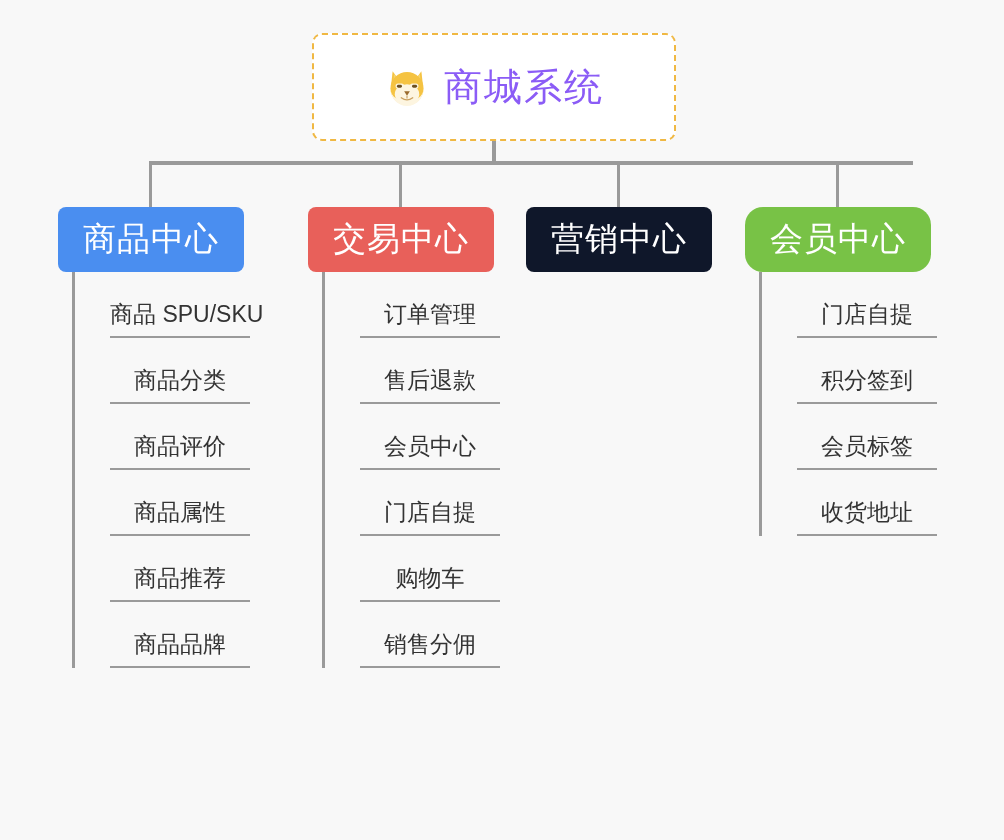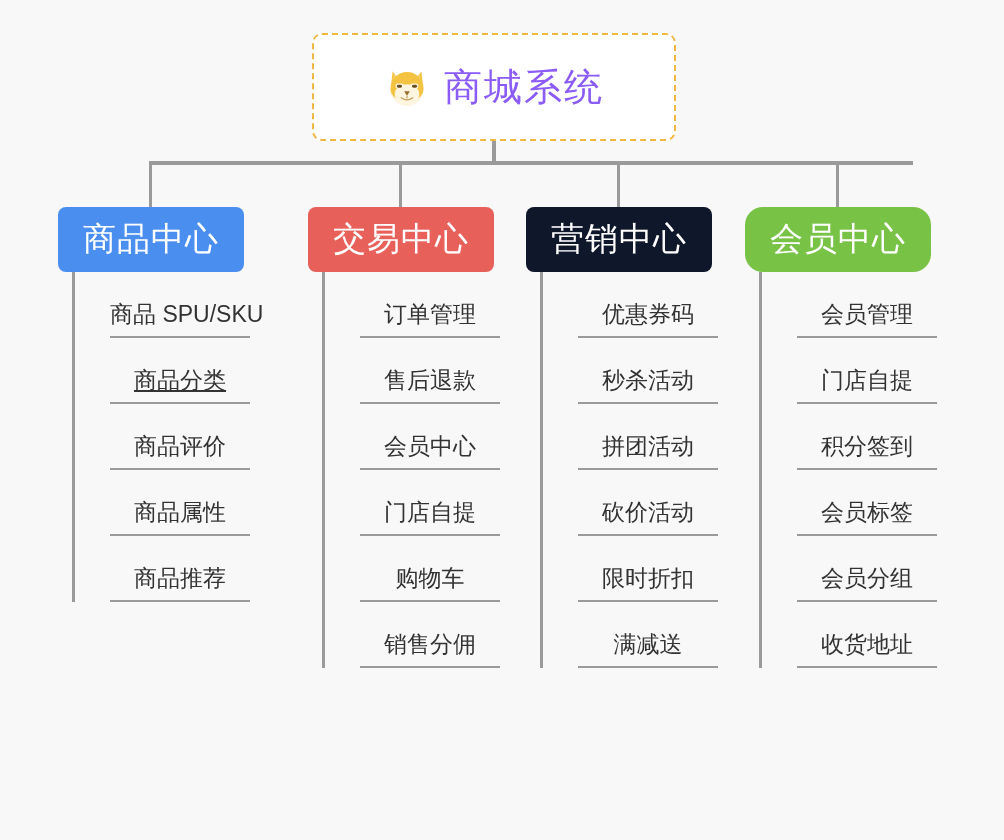--- a/index.html
+++ b/index.html
@@ -160,30 +160,33 @@
 
   <div class="column c0">
     <div class="cat-header" style="background: rgb(74, 142, 240);">
       <span>商品中心</span>
     </div>
     <div class="leaf-list" style="border-left-color: rgb(154, 154, 154);">
       <div class="leaf-item">
           <span class="leaf-label" style="border-bottom-color: rgb(154, 154, 154);">商品 SPU/SKU</span>
         </div>
       <div class="leaf-item">
-          <span class="leaf-label" style="border-bottom-color: rgb(154, 154, 154); text-decoration: underline;">商品分类</span>
+          <span class="leaf-label" style="border-bottom-color: rgb(154, 154, 154);">商品分类</span>
         </div>
       <div class="leaf-item">
           <span class="leaf-label" style="border-bottom-color: rgb(154, 154, 154);">商品评价</span>
         </div>
       <div class="leaf-item">
           <span class="leaf-label" style="border-bottom-color: rgb(154, 154, 154);">商品属性</span>
         </div>
       <div class="leaf-item">
           <span class="leaf-label" style="border-bottom-color: rgb(154, 154, 154);">商品推荐</span>
+        </div>
+      <div class="leaf-item">
+          <span class="leaf-label" style="border-bottom-color: rgb(154, 154, 154);">商品品牌</span>
         </div>
     </div>
   </div>
 
   <div class="column c1">
     <div class="cat-header" style="background: rgb(232, 96, 90);">
       <span>交易中心</span>
     </div>
     <div class="leaf-list" style="border-left-color: rgb(154, 154, 154);">
       <div class="leaf-item">
@@ -204,61 +207,35 @@
       <div class="leaf-item">
           <span class="leaf-label" style="border-bottom-color: rgb(154, 154, 154);">销售分佣</span>
         </div>
     </div>
   </div>
 
   <div class="column c2">
     <div class="cat-header" style="background: #0f172a;">
       <span>营销中心</span>
     </div>
-    <div class="leaf-list" style="border-left-color: rgb(154, 154, 154);">
-      <div class="leaf-item">
-          <span class="leaf-label" style="border-bottom-color: rgb(154, 154, 154);">优惠券码</span>
-        </div>
-      <div class="leaf-item">
-          <span class="leaf-label" style="border-bottom-color: rgb(154, 154, 154);">秒杀活动</span>
-        </div>
-      <div class="leaf-item">
-          <span class="leaf-label" style="border-bottom-color: rgb(154, 154, 154);">拼团活动</span>
-        </div>
-      <div class="leaf-item">
-          <span class="leaf-label" style="border-bottom-color: rgb(154, 154, 154);">砍价活动</span>
-        </div>
-      <div class="leaf-item">
-          <span class="leaf-label" style="border-bottom-color: rgb(154, 154, 154);">限时折扣</span>
-        </div>
-      <div class="leaf-item">
-          <span class="leaf-label" style="border-bottom-color: rgb(154, 154, 154);">满减送</span>
-        </div>
-    </div>
   </div>
 
   <div class="column c3">
     <div class="cat-header" style="background: rgb(120, 194, 70); border-radius: 18px;">
       <span>会员中心</span>
     </div>
     <div class="leaf-list" style="border-left-color: rgb(154, 154, 154);">
       <div class="leaf-item">
-          <span class="leaf-label" style="border-bottom-color: rgb(154, 154, 154);">会员管理</span>
-        </div>
-      <div class="leaf-item">
           <span class="leaf-label" style="border-bottom-color: rgb(154, 154, 154);">门店自提</span>
         </div>
       <div class="leaf-item">
           <span class="leaf-label" style="border-bottom-color: rgb(154, 154, 154);">积分签到</span>
         </div>
       <div class="leaf-item">
           <span class="leaf-label" style="border-bottom-color: rgb(154, 154, 154);">会员标签</span>
         </div>
       <div class="leaf-item">
-          <span class="leaf-label" style="border-bottom-color: rgb(154, 154, 154);">会员分组</span>
-        </div>
-      <div class="leaf-item">
           <span class="leaf-label" style="border-bottom-color: rgb(154, 154, 154);">收货地址</span>
         </div>
     </div>
   </div>
 
 </div>
 
 </body></html>

